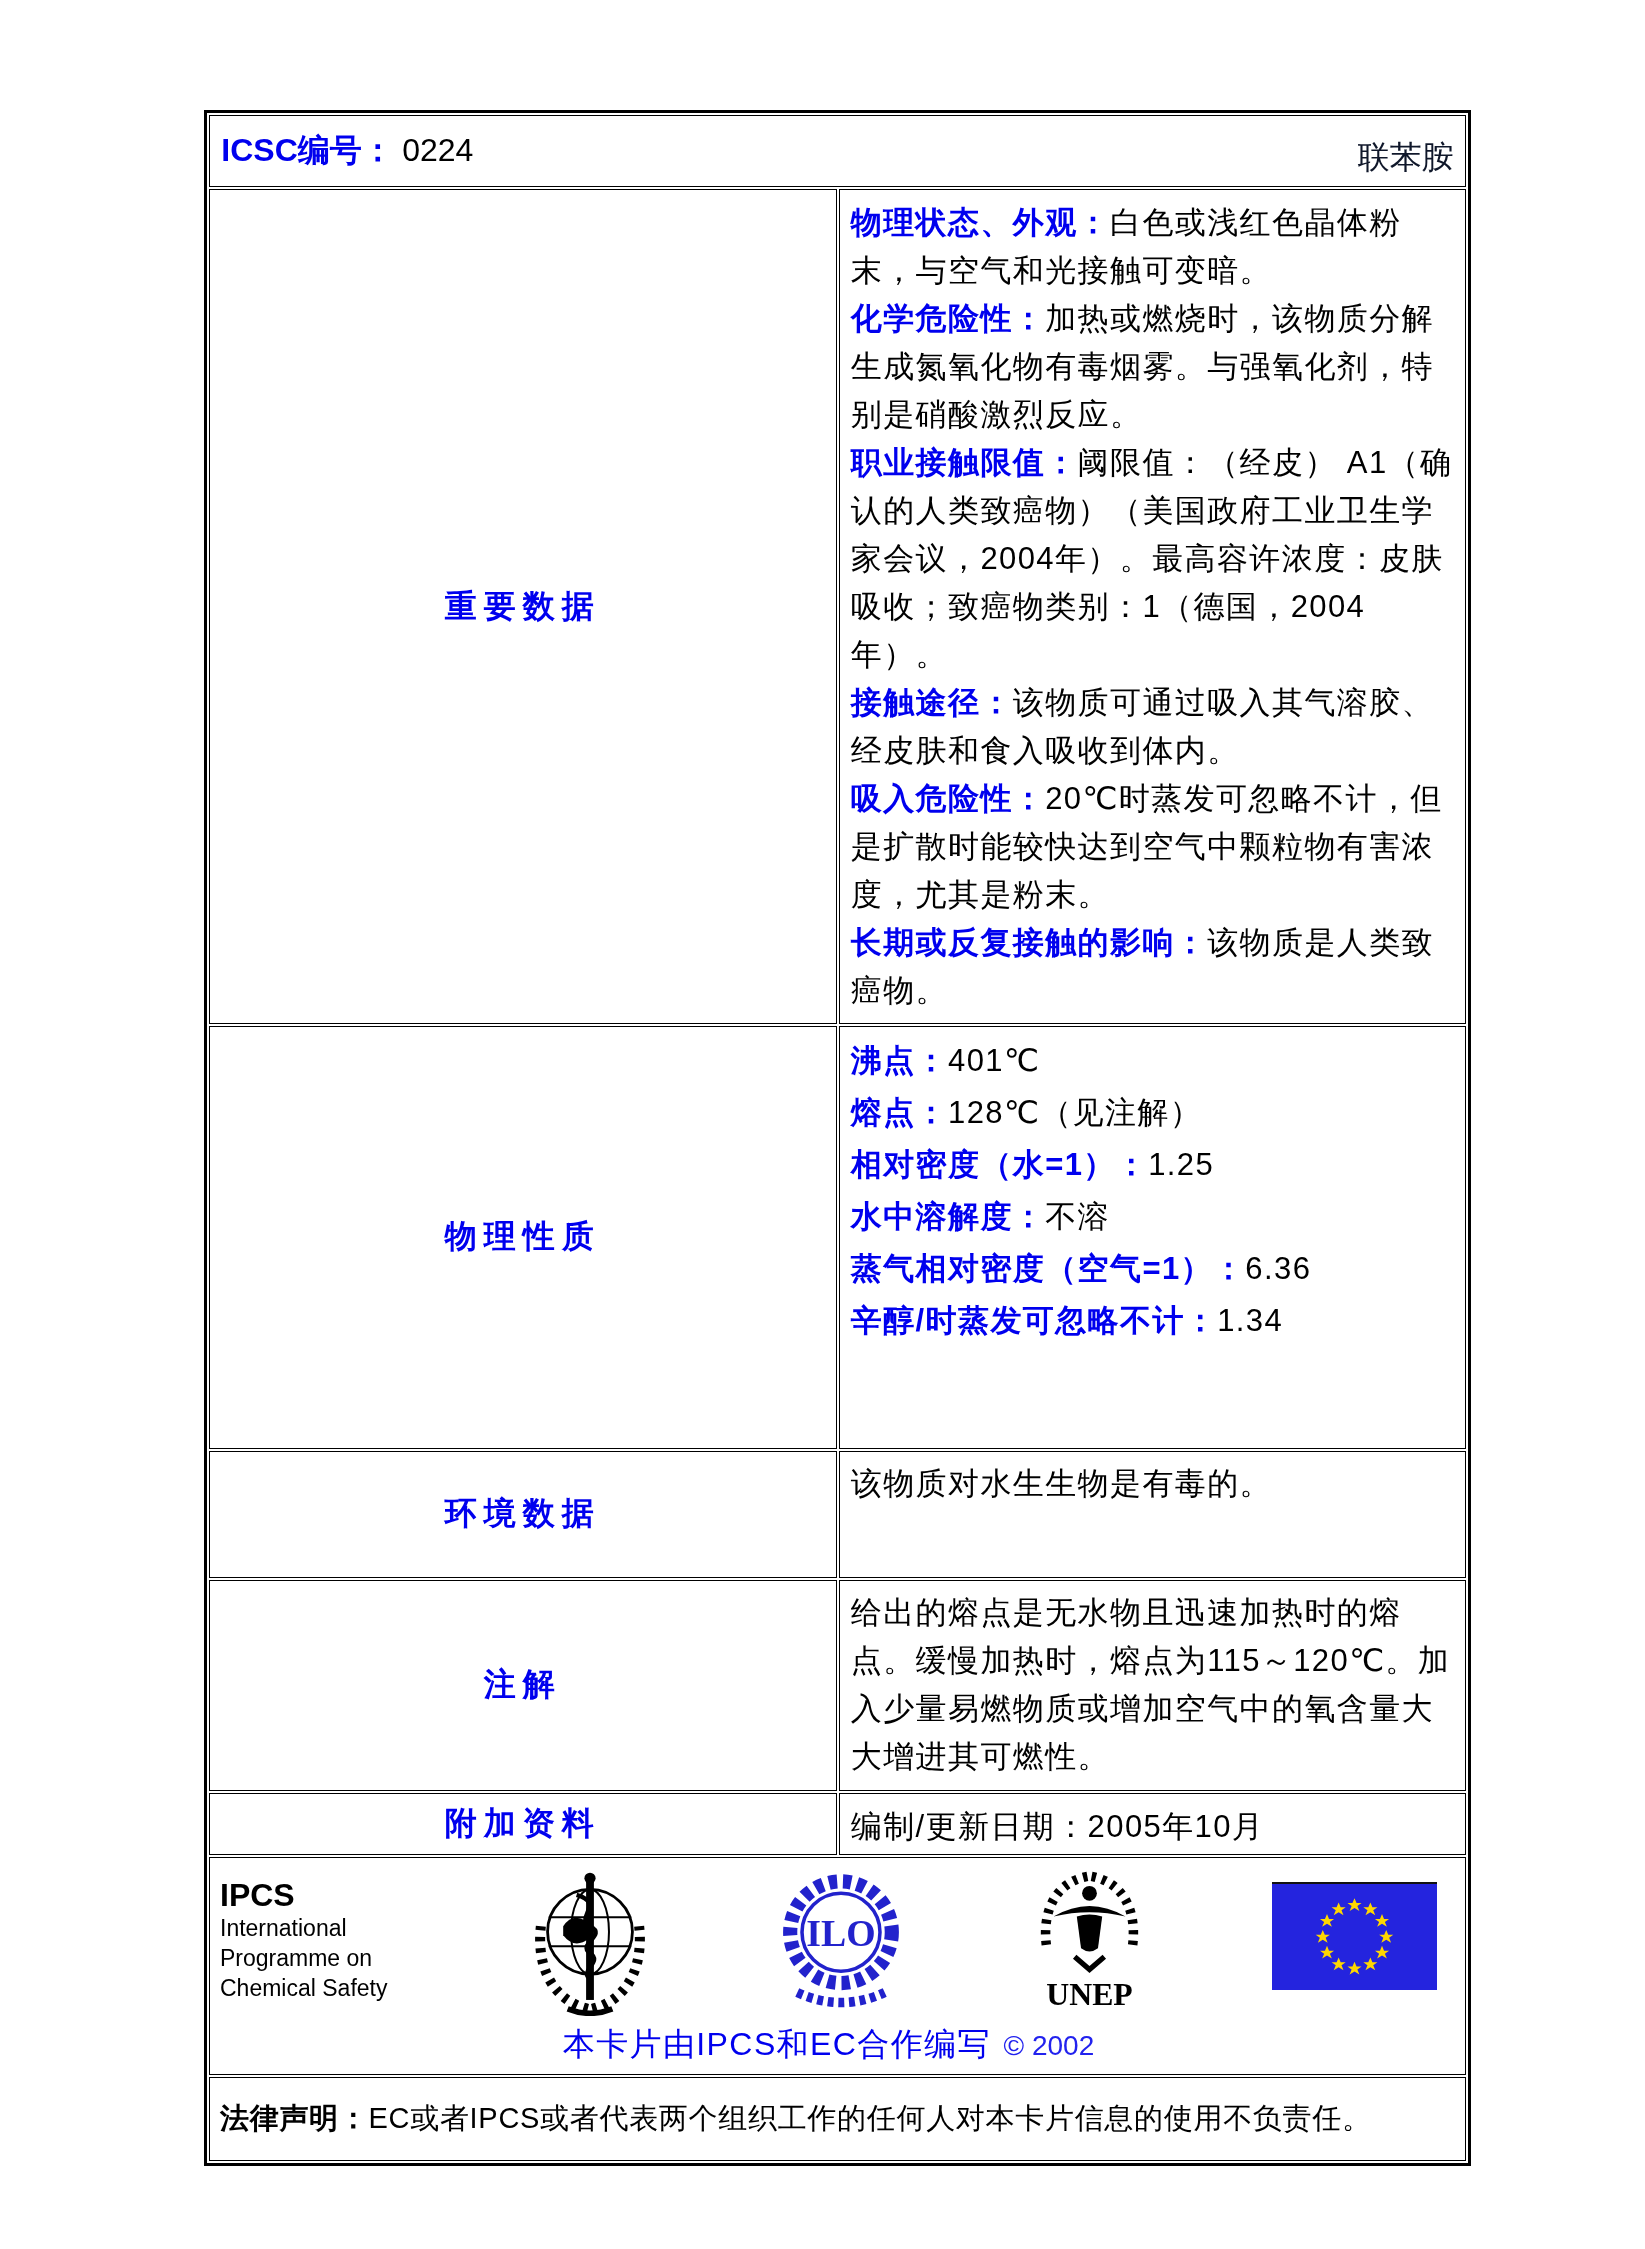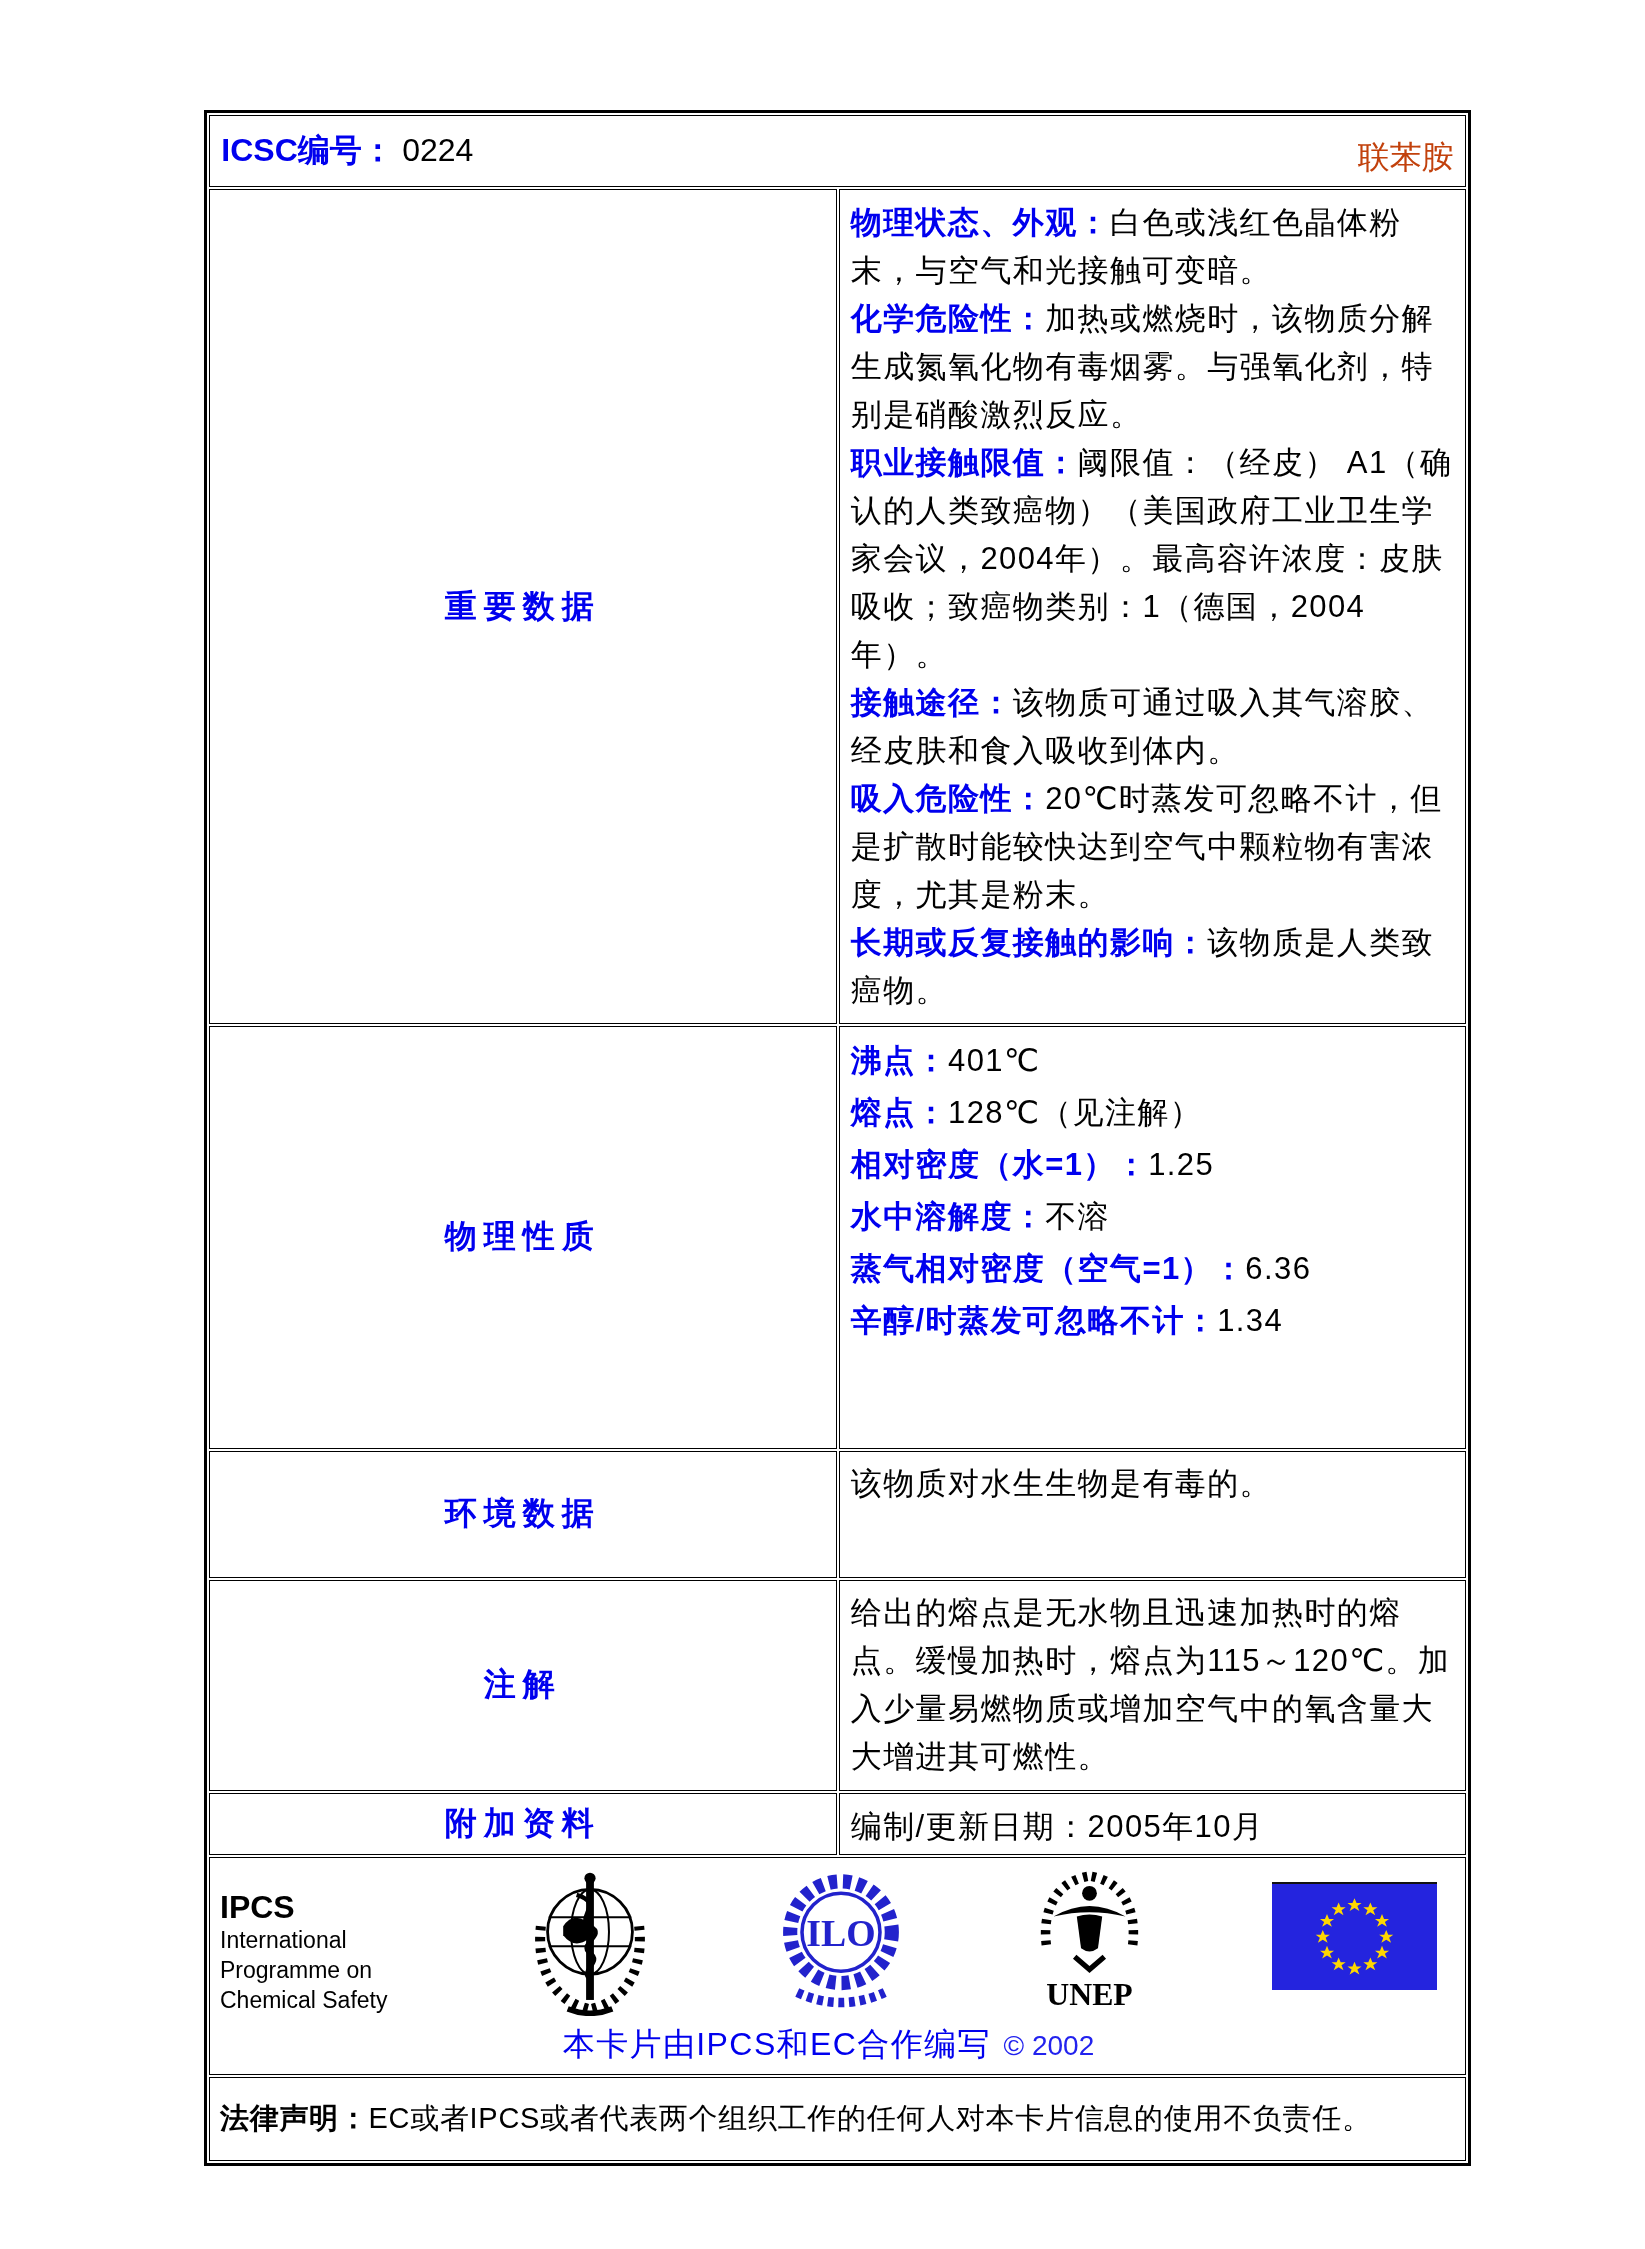--- a/index.html
+++ b/index.html
@@ -31,29 +31,29 @@
   td.content-cell p { margin:0; }
   .field-name { color:#0000ee; font-weight:bold; }
   .field-value { color:#000; }
   td.header-cell { padding:5.6px 11.3px; }
   .header-flex {
     display:flex; justify-content:space-between; align-items:center;
     height:59px; font-size:32px;
   }
   .icsc-label { color:#0000ee; font-weight:bold; }
   .icsc-number { color:#000; margin-left:8.4px; }
-  .chem-name { color:#c2410c;margin-top:13px; }
+  .chem-name { color:#0f172a;margin-top:13px; }
   td.physical-cell { line-height:52px; }
   td.additional-cell { vertical-align:middle; padding-top:9px; padding-bottom:2.8px; }
   td.logos-cell { padding:12.7px 28px 7px 10px; vertical-align:top; }
   .logos-row {
     display:flex; justify-content:space-between; align-items:flex-start;
     height:149px;
   }
-  .ipcs-block { margin-top:20px; width:183px; }
+  .ipcs-block { margin-top:8px; width:183px; }
   .ipcs-abbr { font-size:32px; font-weight:bold; line-height:35px; }
   .ipcs-line { font-size:23px; line-height:30px; }
   .logo-box { flex:0 0 auto; }
   .unep-box { text-align:center; }
   .eu-flag {
     margin-top:11.3px; width:165px; height:106px; background:#2424de;
     border-top:2.8px solid #111; position:relative;
   }
   .caption-line { text-align:center; margin-top:4.2px; white-space:nowrap; }
   .caption-main { color:#0000ee; font-weight:normal; font-size:32px; letter-spacing:1.4px; }

